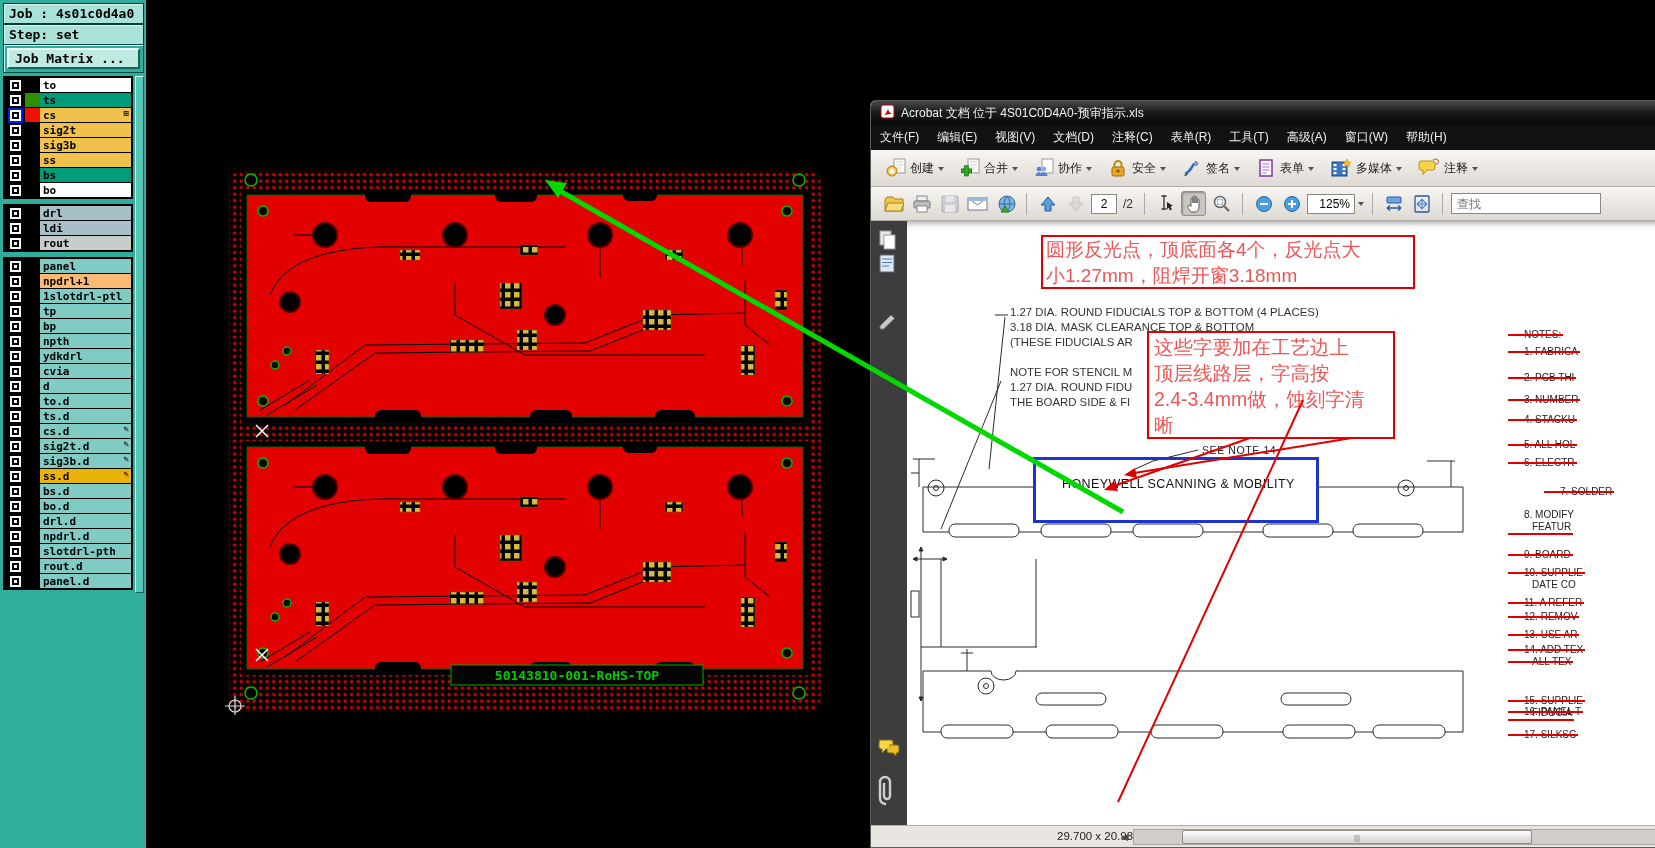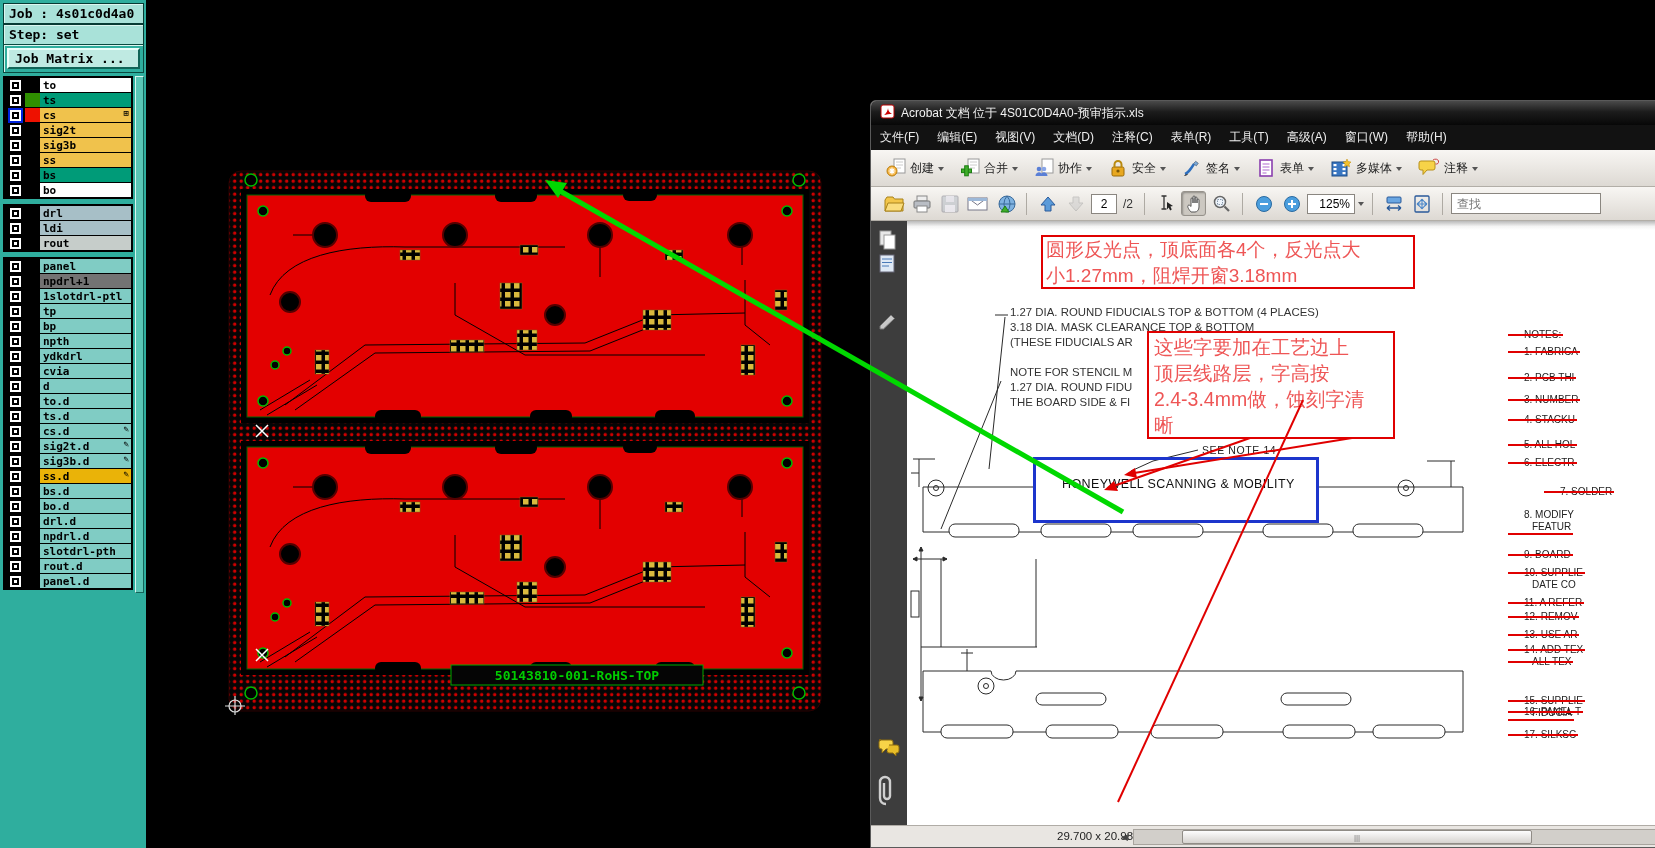--- a/index.html
+++ b/index.html
@@ -172,21 +172,21 @@
               <span class="cb"></span>
             </span>
             <span class="sw" style="background:#000000"></span>
             <span class="lname" style="background:#80ccc4">panel</span>
           </div>
           <div class="lrow">
             <span class="cbc">
               <span class="cb"></span>
             </span>
             <span class="sw" style="background:#000000"></span>
-            <span class="lname" style="background:#737373">npdrl+1</span>
+            <span class="lname" style="background:#fdba74">npdrl+1</span>
           </div>
           <div class="lrow">
             <span class="cbc">
               <span class="cb"></span>
             </span>
             <span class="sw" style="background:#000000"></span>
             <span class="lname" style="background:#80ccc4">1slotdrl-ptl</span>
           </div>
           <div class="lrow">
             <span class="cbc">

